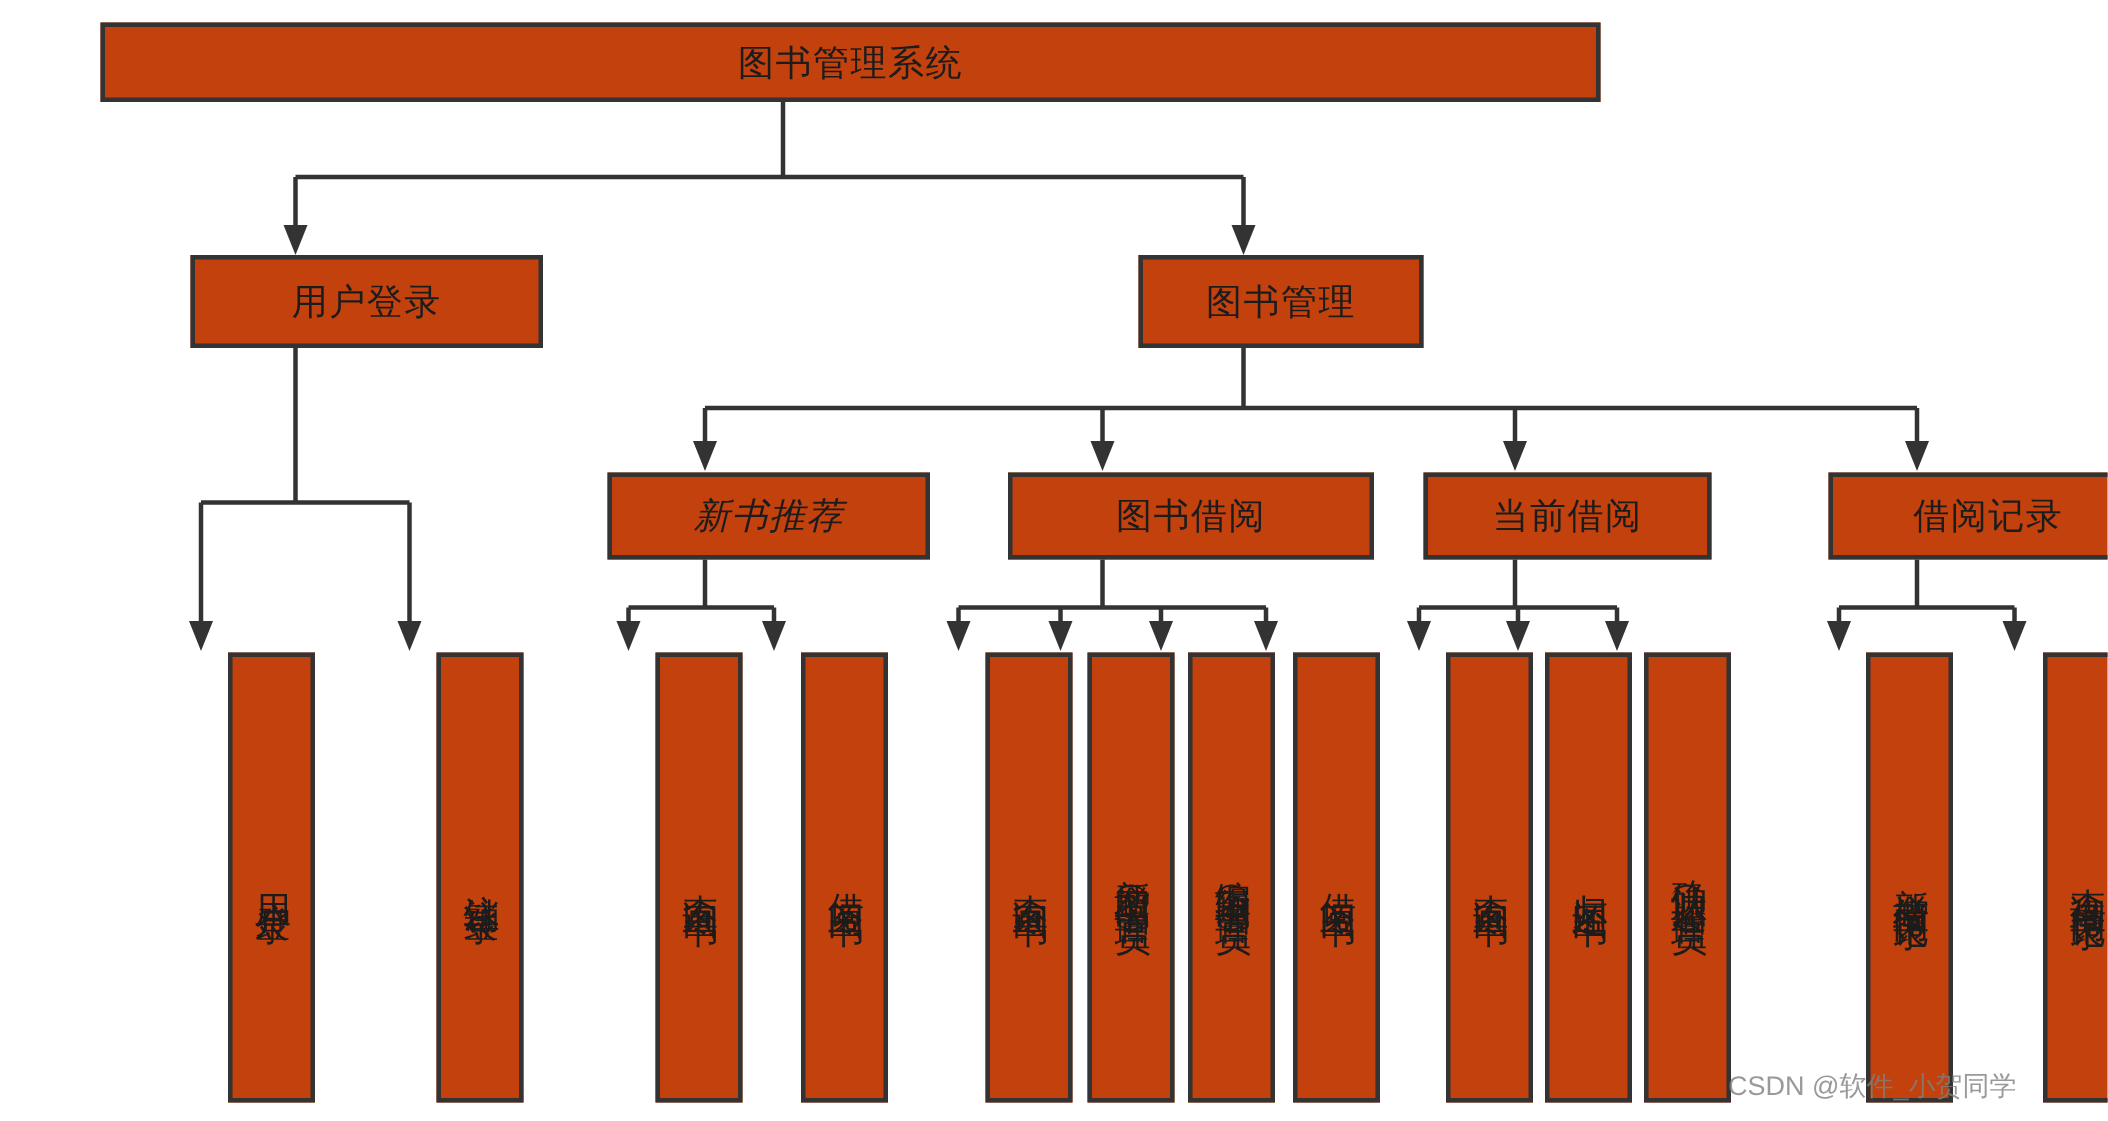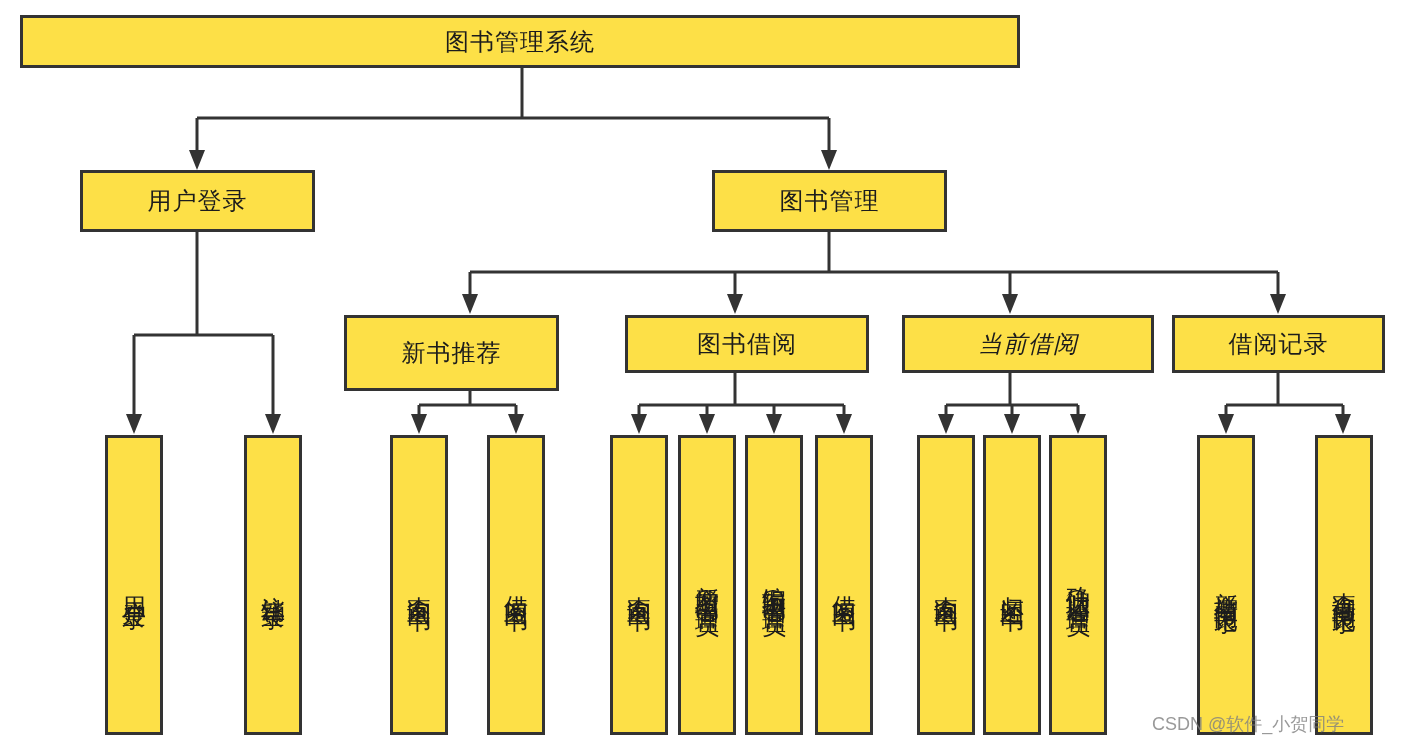--- a/index.html
+++ b/index.html
@@ -4,36 +4,37 @@
 <style>
   html,body{margin:0;padding:0;background:#ffffff;}
   body{
     width:1405px;height:747px;position:relative;overflow:hidden;
     font-family:"Liberation Sans","DejaVu Sans",sans-serif;
   }
   .stage{position:absolute;inset:0;}
   svg.wires{position:absolute;left:0;top:0;z-index:1;}
   .box{
     position:absolute;box-sizing:border-box;z-index:2;
-    border:3px solid #333333;background:#fde047;color:#1c1c1c;
+    border:3px solid #333333;background:#c2410c;color:#1c1c1c;
     display:flex;align-items:center;justify-content:center;
     text-align:center;
+    margin-left:47px;
   }
   .h-box{font-size:24px;letter-spacing:1px;white-space:nowrap;}
   .v-box{
     writing-mode:vertical-rl;text-orientation:mixed;
     font-size:24px;letter-spacing:4px;line-height:1;
   }
   
   .n-root   {left:20px;  top:15px;  width:1000px; height:53px;}
   .n-login  {left:80px;  top:170px; width:235px;  height:62px;}
-  .n-mgmt   {left:712px; top:170px; width:235px;  height:62px;}
-  .n-newrec {left:344px; top:315px; width:215px;  height:76px;}
+  .n-mgmt   {left:712px; top:170px; width:190px;  height:62px;}
+  .n-newrec {left:358px; top:315px; width:215px;  height:58px;font-style:italic;}
   .n-borrow {left:625px; top:315px; width:244px;  height:58px;}
-  .n-current{left:902px; top:315px; width:252px;  height:58px;font-style:italic;}
+  .n-current{left:902px; top:315px; width:192px;  height:58px;}
   .n-records{left:1172px;top:315px; width:213px;  height:58px;}
   
   .leaf{top:435px;width:58px;height:300px;}
   .lf1 {left:105px;} .lf2 {left:244px;}
   .lf3 {left:390px;} .lf4 {left:487px;}
   .lf5 {left:610px;} .lf6 {left:678px;} .lf7 {left:745px;} .lf8 {left:815px;}
   .lf9 {left:917px;} .lf10{left:983px;} .lf11{left:1049px;}
   .lf12{left:1197px;} .lf13{left:1315px;}
   .watermark{
     position:absolute;left:1152px;top:712px;z-index:4;

